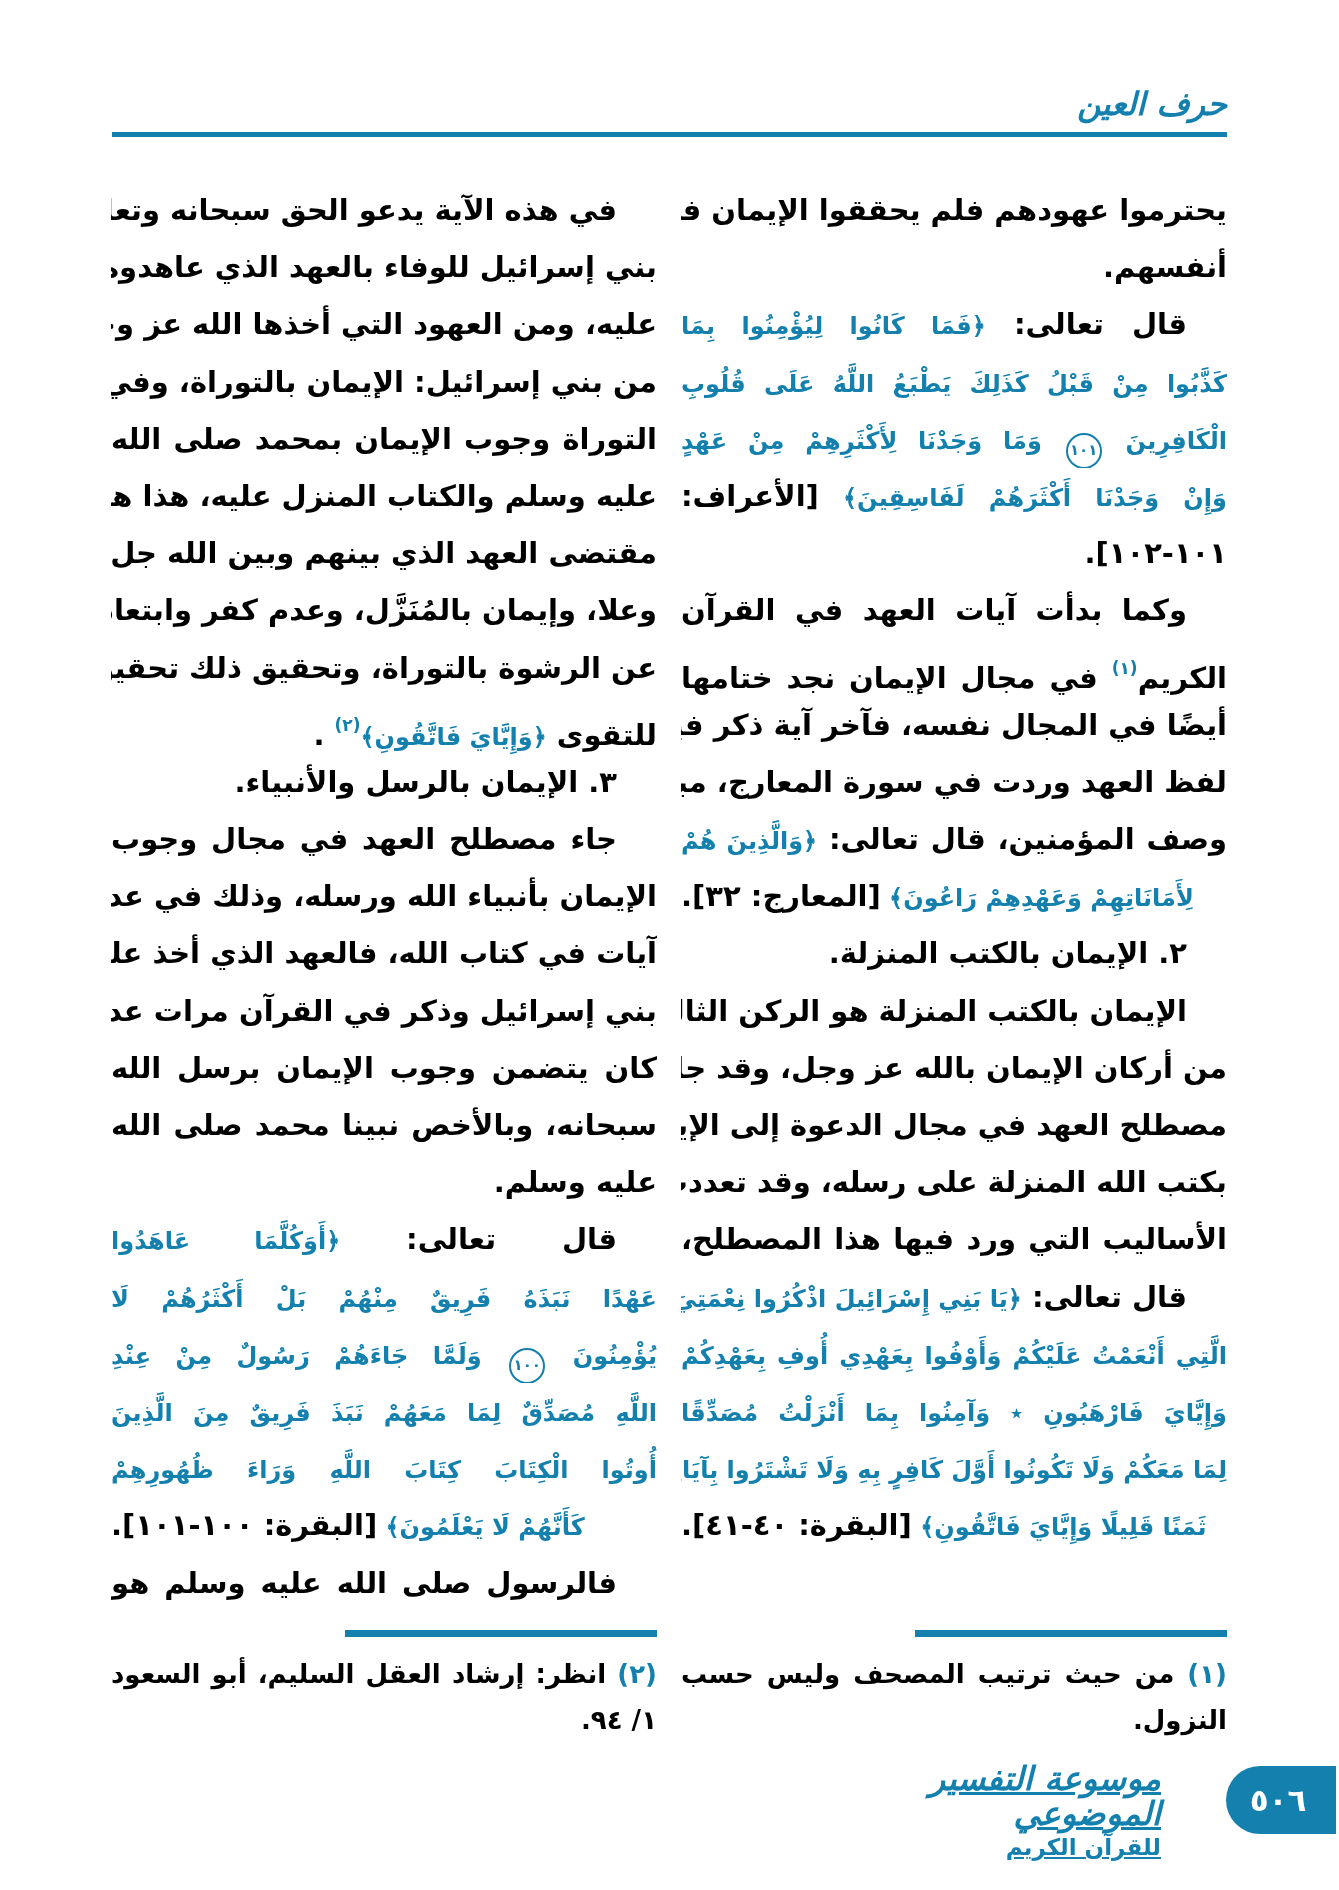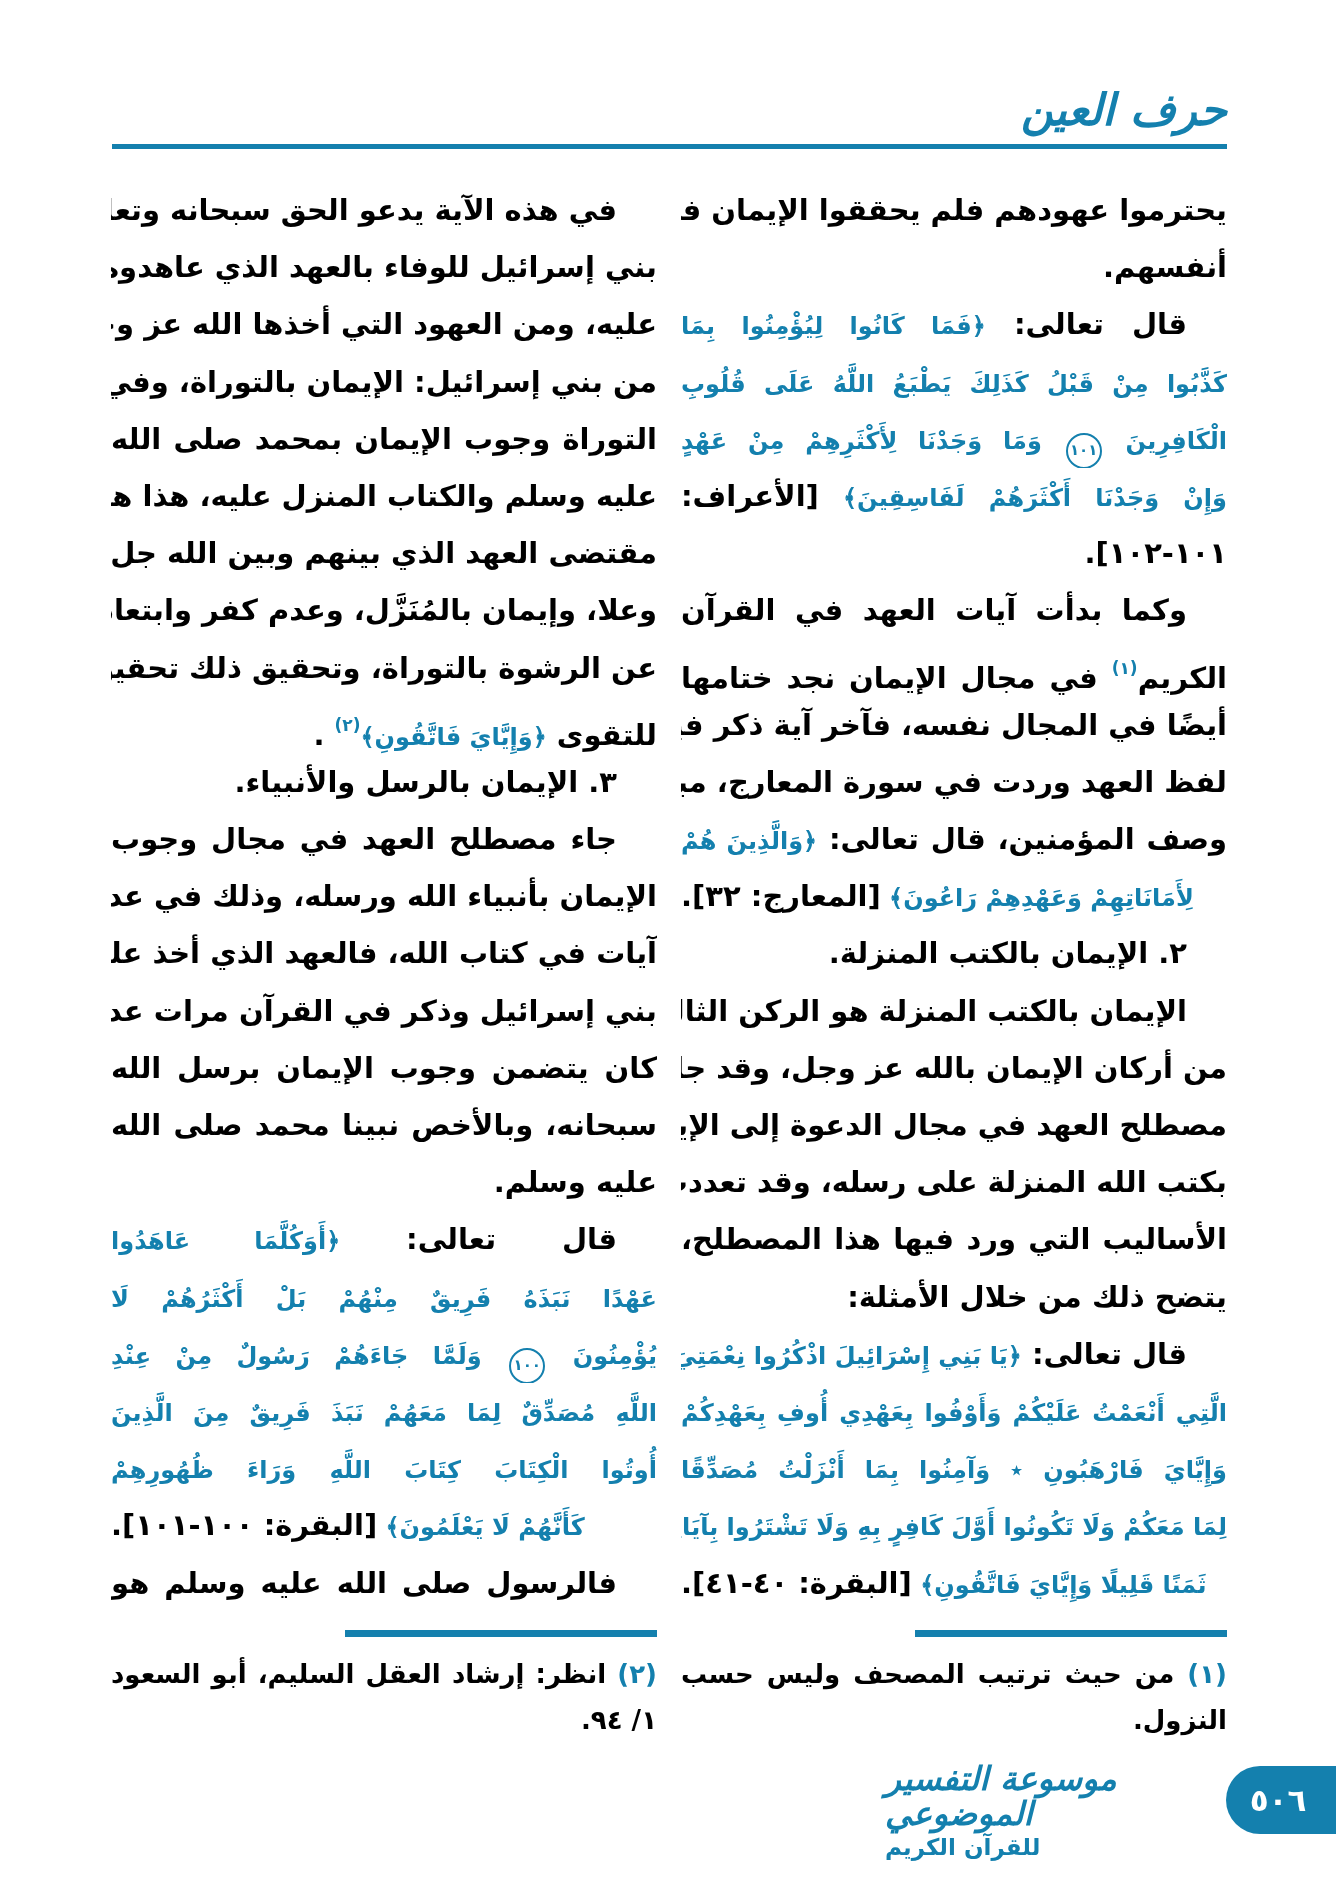--- a/index.html
+++ b/index.html
@@ -12,21 +12,21 @@
     direction:rtl;
     font-family:"DejaVu Sans",sans-serif;
     color:var(--ink);
     overflow:hidden;
   }
   
   .header{position:absolute;top:0;right:0;left:0;padding:88px 112px 0;}
   .header-title{
     text-align:right;
     color:var(--accent);
-    font-size:44px;font-weight:bold;font-style:italic;
+    font-size:32px;font-weight:bold;font-style:italic;
     line-height:1;letter-spacing:-1px;
     padding-left:6px;
   }
   .header-rule{margin-top:12px;height:5px;background:var(--accent);}
   
   .columns{
     position:absolute;top:182px;right:112px;left:112px;
     display:flex;gap:24px;
   }
   .column{width:546px;flex:0 0 546px;}
@@ -58,21 +58,21 @@
     white-space:nowrap;overflow:hidden;
     text-align:justify;text-align-last:justify;
   }
   .fn-line.r{text-align:right;text-align-last:right;}
   .fn-line.hang{padding-left:0;padding-right:0;}
   .run-fnm{color:var(--accent);letter-spacing:1px;}
   .run-fn{color:var(--ink);}
   
   .logo{
     position:absolute;top:1762px;right:178px;width:276px;
-    text-align:left;color:var(--accent);line-height:1.05;
+    text-align:right;color:var(--accent);line-height:1.05;text-decoration:underline;
   }
   .logo-line1{font-size:33px;font-weight:bold;font-style:italic;letter-spacing:-1px;}
   .logo-line2{font-size:23px;font-weight:bold;margin-top:4px;}
   .page-pill{
     position:absolute;top:1766px;right:3px;
     width:110px;height:68px;
     background:var(--accent);
     border-radius:36px 0 0 36px;
     color:#fff;font-size:31px;font-weight:bold;
     display:flex;align-items:center;justify-content:center;
@@ -104,21 +104,20 @@
           <div class="line j"><span class="run-n">أيضًا في المجال نفسه، فآخر آية ذكر فيها</span></div>
           <div class="line j"><span class="run-n">لفظ العهد وردت في سورة المعارج، مبينة</span></div>
           <div class="line j"><span class="run-n">وصف المؤمنين، قال تعالى: </span><span class="run-q">﴿وَالَّذِينَ هُمْ</span></div>
           <div class="line l"><span class="run-q">لِأَمَانَاتِهِمْ وَعَهْدِهِمْ رَاعُونَ﴾ </span><span class="run-n">[المعارج: ٣٢].</span></div>
           <div class="line r indent heading"><span class="run-n">٢. الإيمان بالكتب المنزلة.</span></div>
           <div class="line j indent"><span class="run-n">الإيمان بالكتب المنزلة هو الركن الثالث</span></div>
           <div class="line j"><span class="run-n">من أركان الإيمان بالله عز وجل، وقد جاء</span></div>
           <div class="line j"><span class="run-n">مصطلح العهد في مجال الدعوة إلى الإيمان</span></div>
           <div class="line j"><span class="run-n">بكتب الله المنزلة على رسله، وقد تعددت</span></div>
           <div class="line j"><span class="run-n">الأساليب التي ورد فيها هذا المصطلح،</span></div>
-          <div class="line r"><span class="run-n">يتضح ذلك من خلال الأمثلة:</span></div>
           <div class="line j indent"><span class="run-n">قال تعالى: </span><span class="run-q">﴿يَا بَنِي إِسْرَائِيلَ اذْكُرُوا نِعْمَتِيَ</span></div>
           <div class="line j"><span class="run-q">الَّتِي أَنْعَمْتُ عَلَيْكُمْ وَأَوْفُوا بِعَهْدِي أُوفِ بِعَهْدِكُمْ</span></div>
           <div class="line j"><span class="run-q">وَإِيَّايَ فَارْهَبُونِ ٭ وَآمِنُوا بِمَا أَنْزَلْتُ مُصَدِّقًا</span></div>
           <div class="line j"><span class="run-q">لِمَا مَعَكُمْ وَلَا تَكُونُوا أَوَّلَ كَافِرٍ بِهِ وَلَا تَشْتَرُوا بِآيَاتِي</span></div>
           <div class="line l"><span class="run-q">ثَمَنًا قَلِيلًا وَإِيَّايَ فَاتَّقُونِ﴾ </span><span class="run-n">[البقرة: ٤٠-٤١].</span></div>
         </div>
       <div class="fn-rule"></div>
       <div class="footnote">
           <div class="fn-line j"><span class="run-fnm">(١)</span><span class="run-fn"> من حيث ترتيب المصحف وليس حسب</span></div>
           <div class="fn-line r hang"><span class="run-fn">النزول.</span></div>

